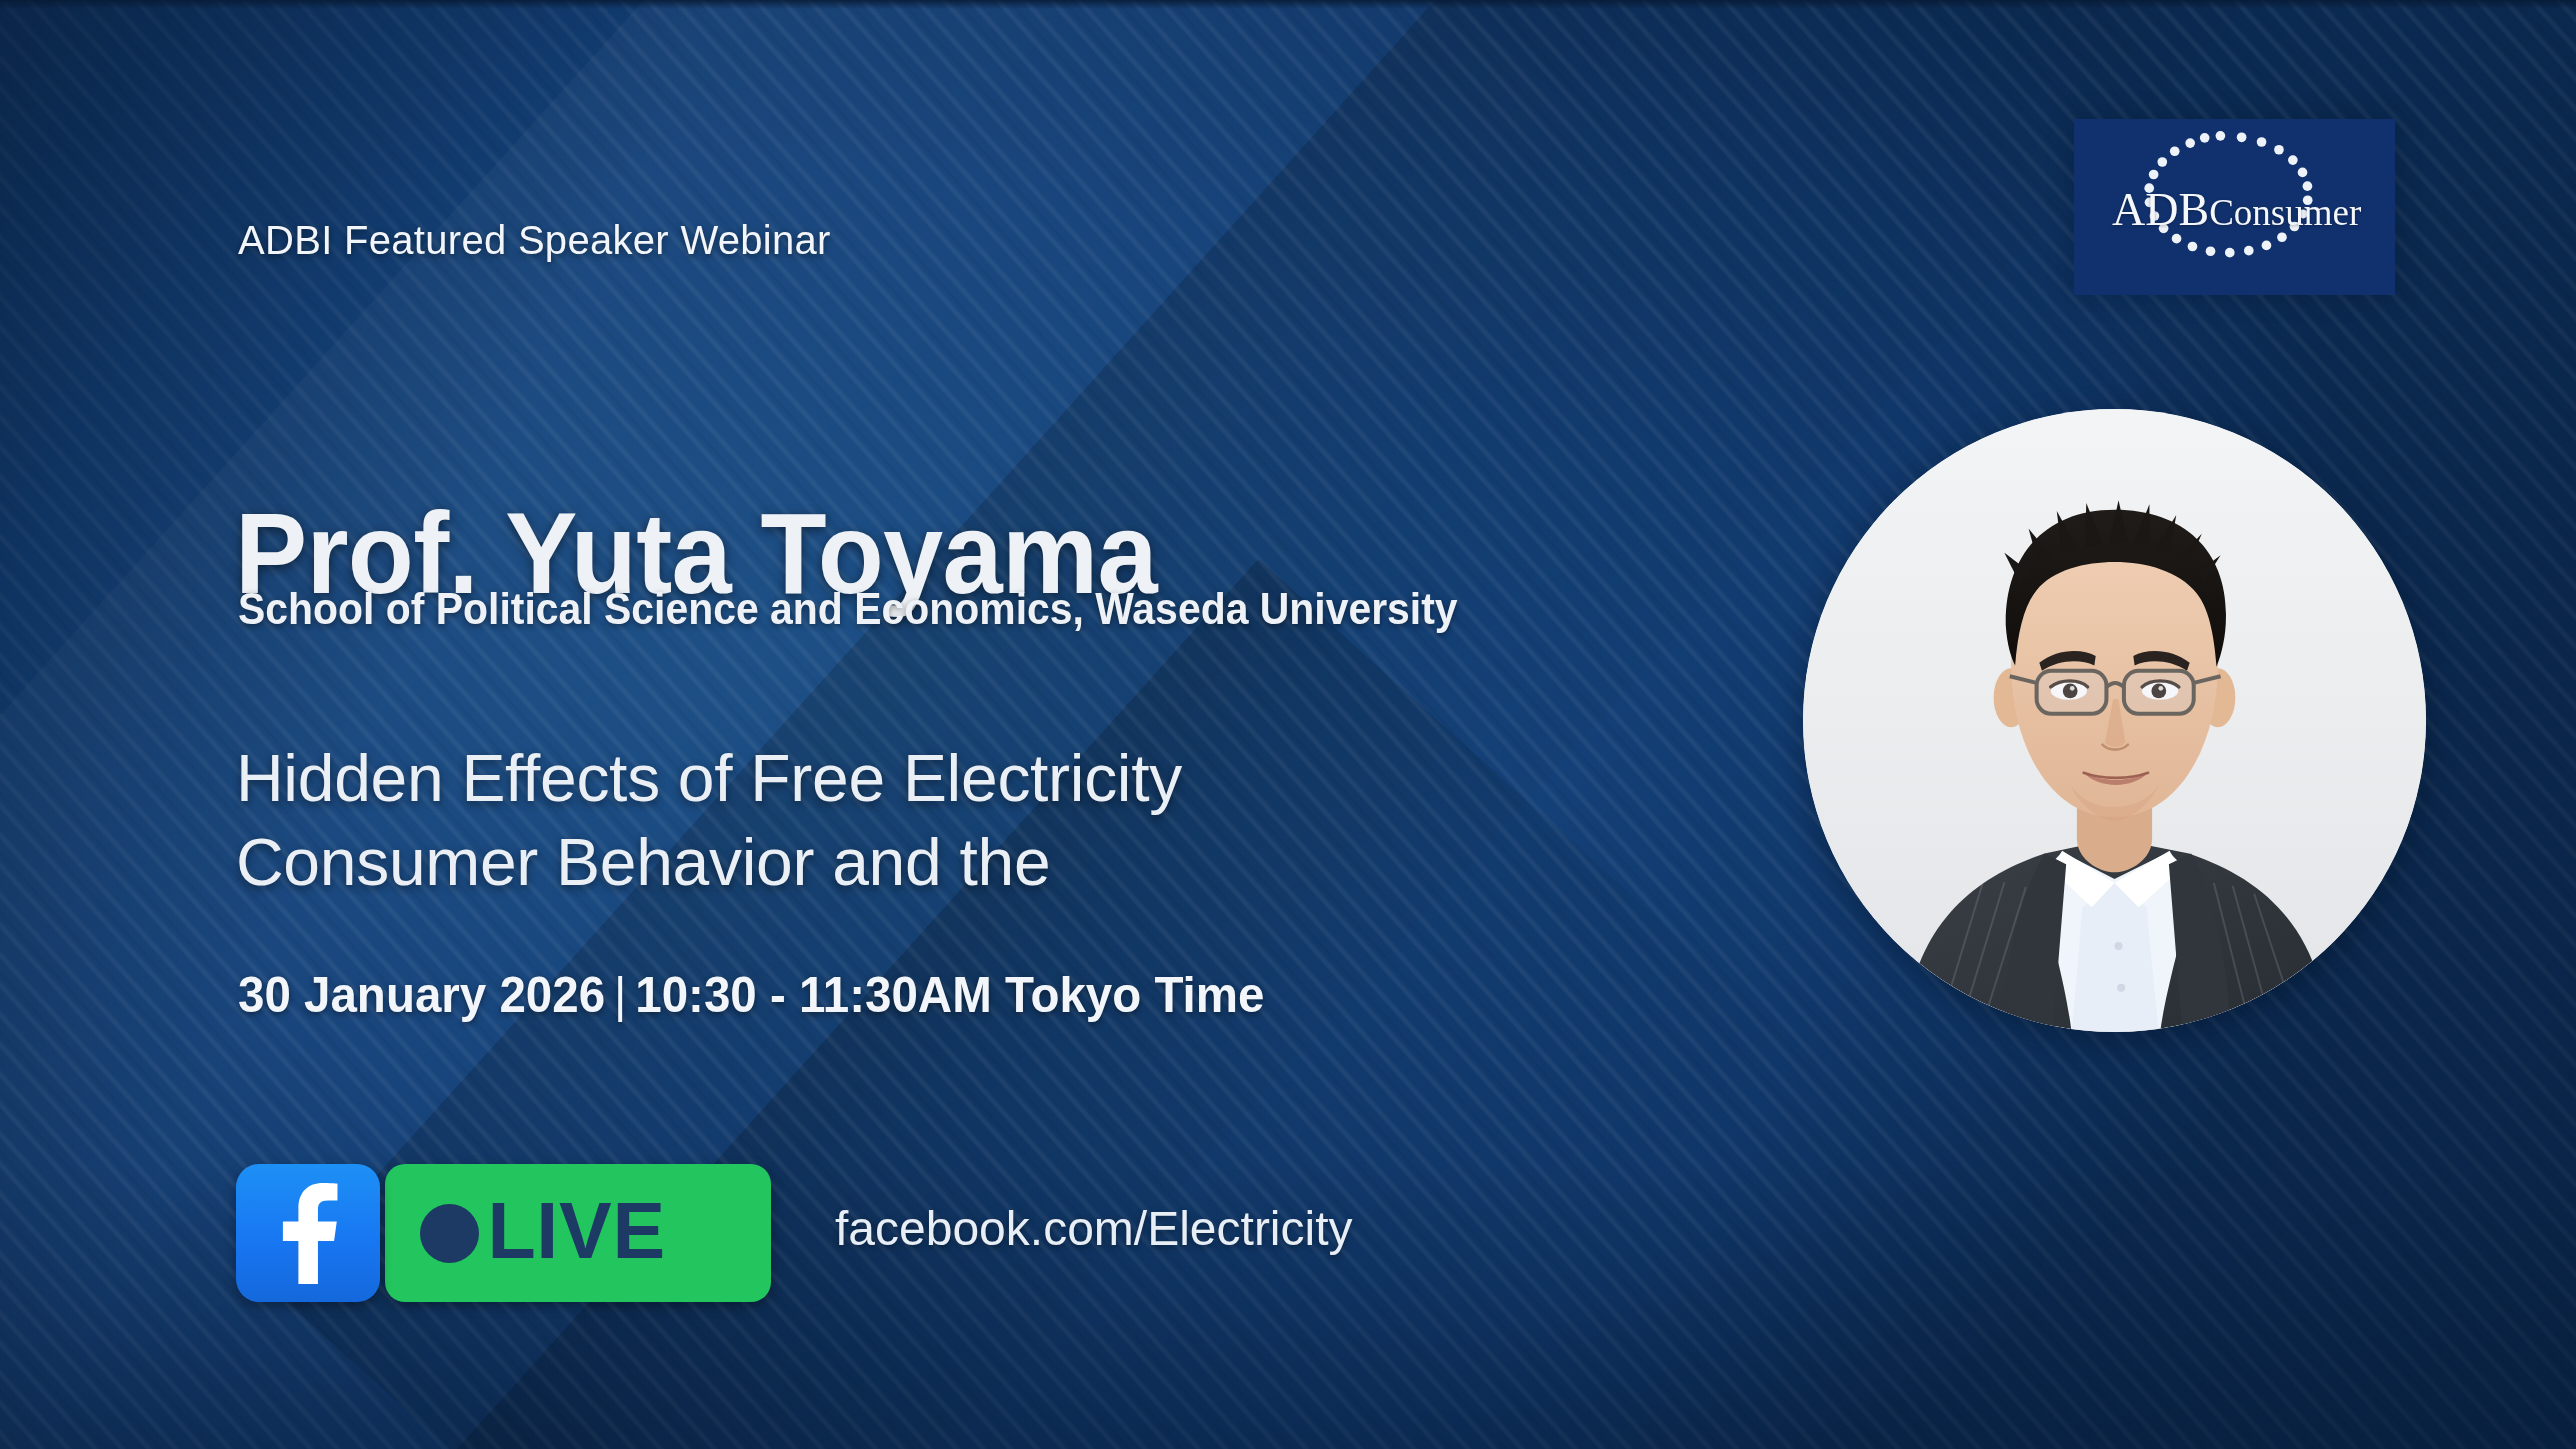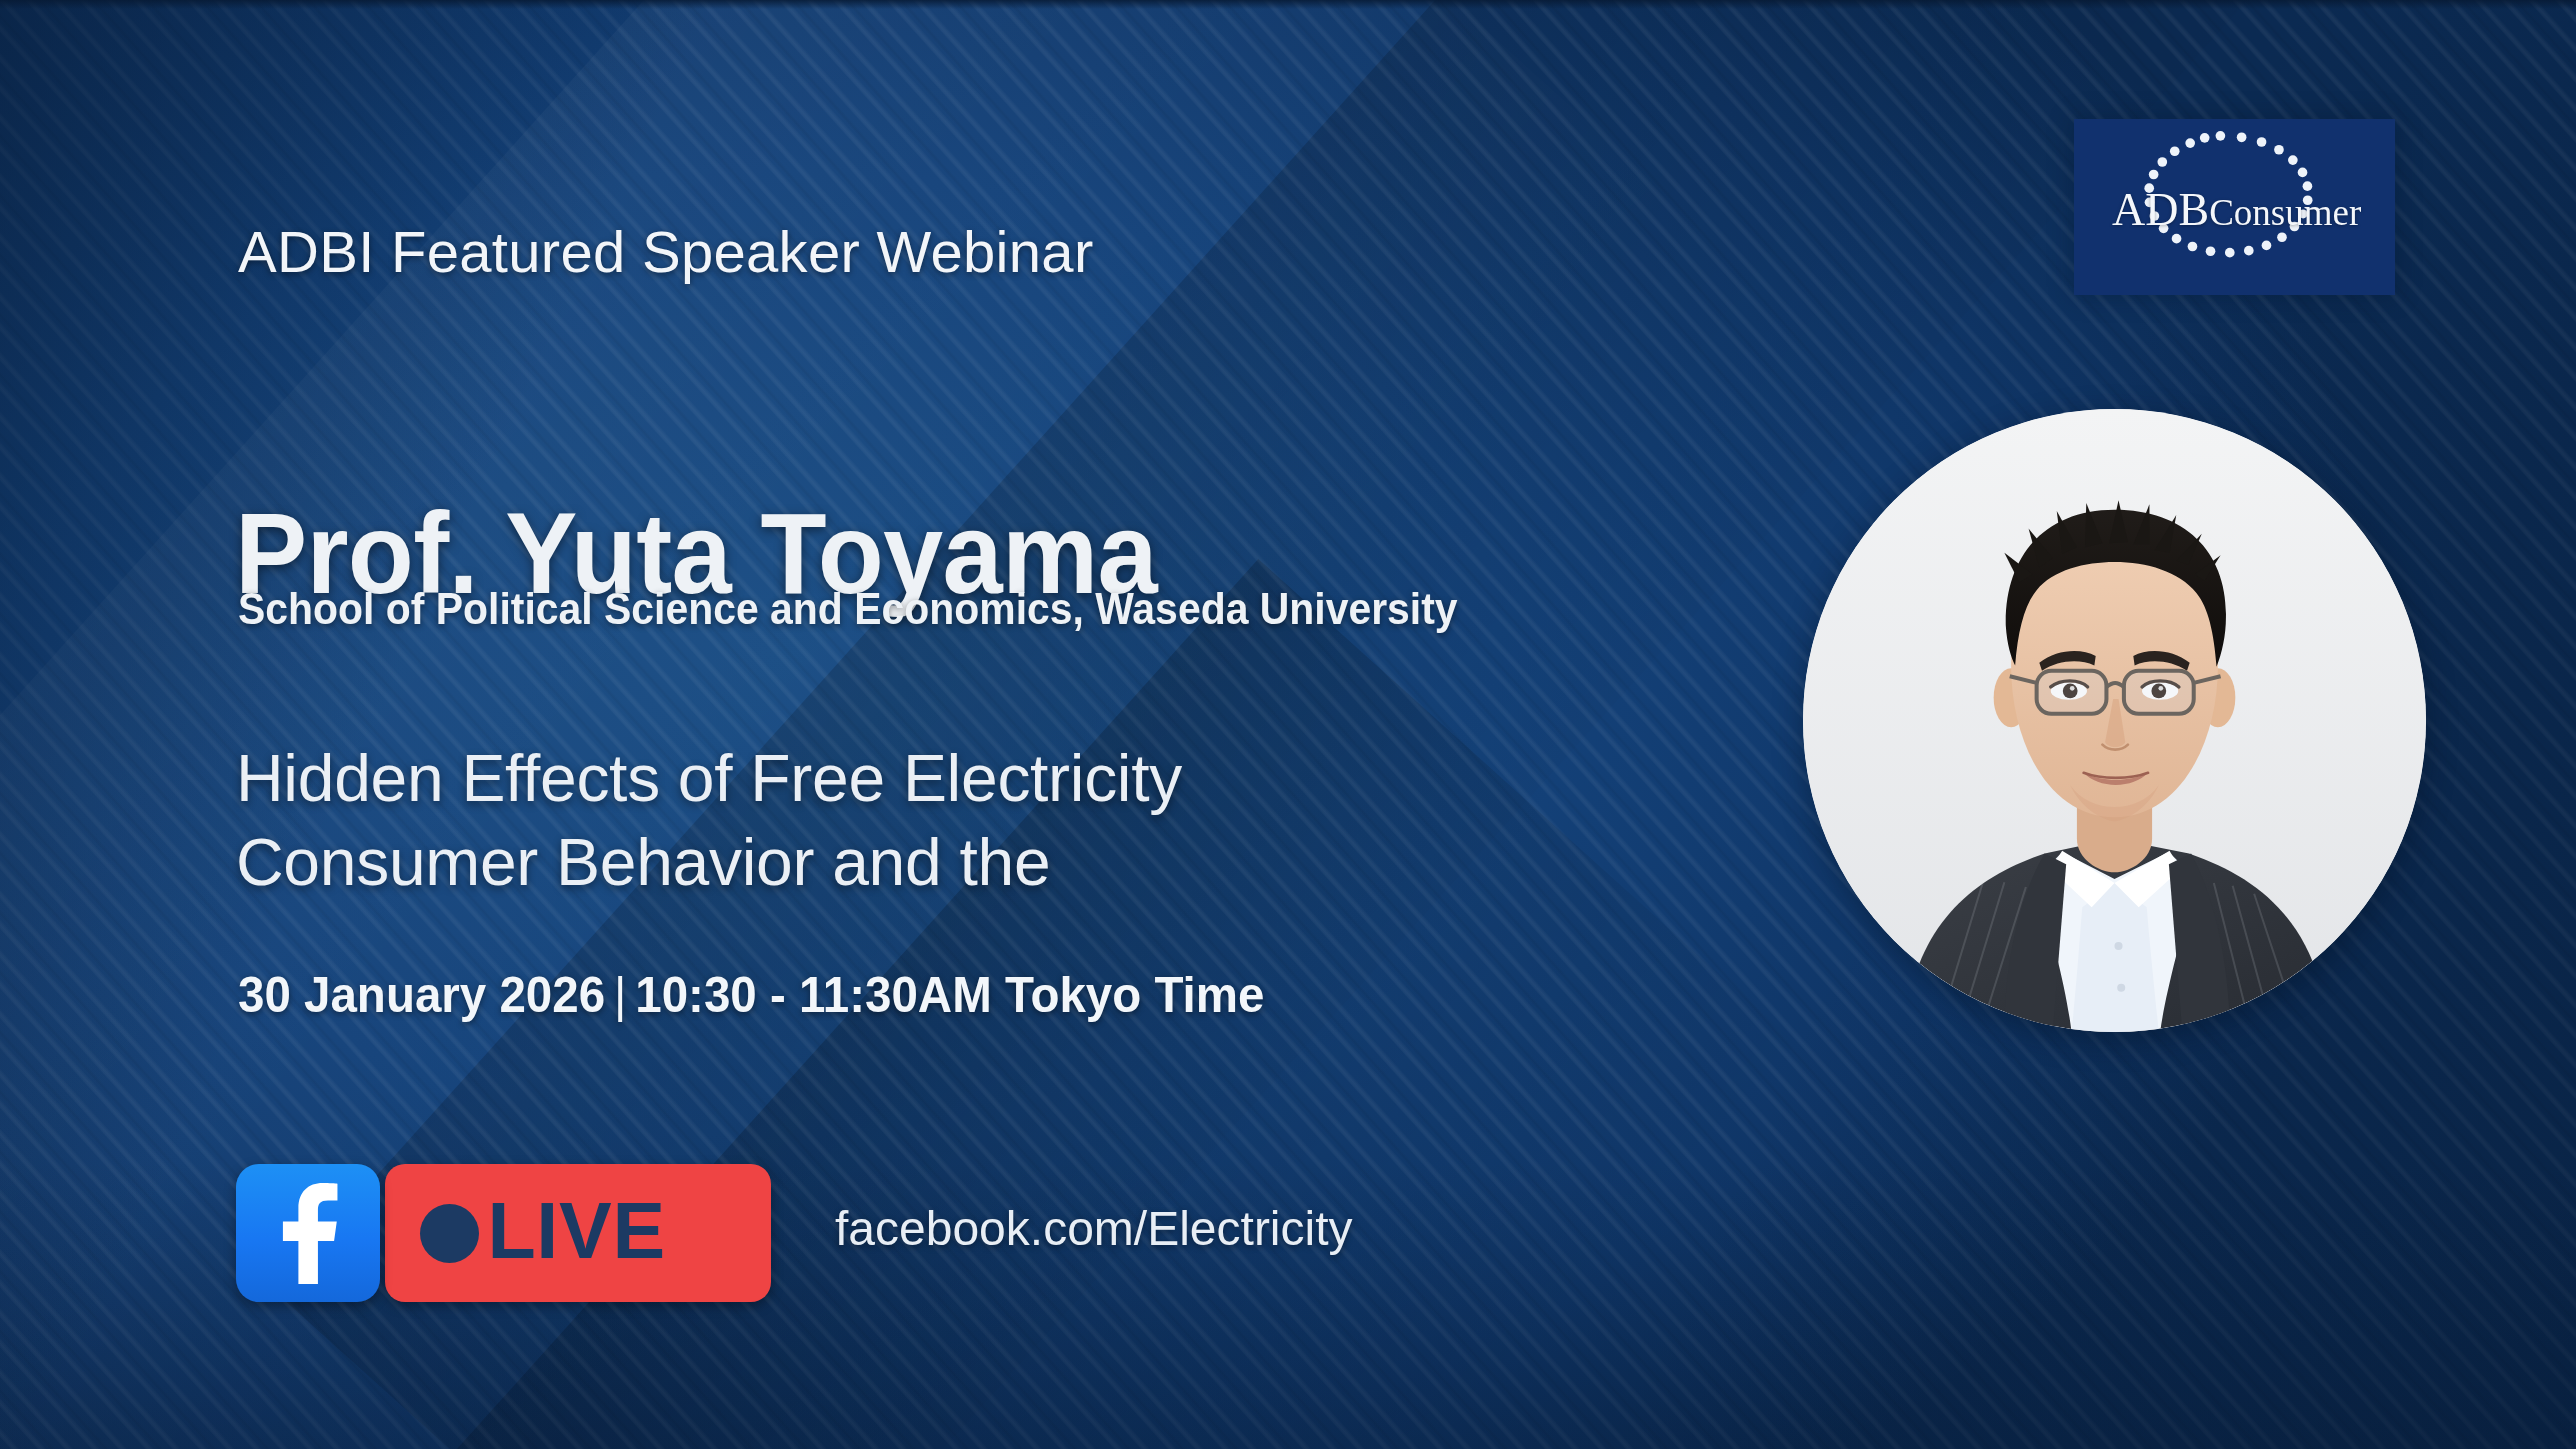--- a/index.html
+++ b/index.html
@@ -97,21 +97,21 @@
   
   .content {
     position: absolute;
     inset: 0;
   }
 
   .kicker {
     position: absolute;
     left: 238px;
     top: 218px;
-    font-size: 58px;
+    font-size: 40px;
     font-weight: 400;
     letter-spacing: 0.3px;
     color: #f2f5f9;
     text-shadow: 0 2px 6.7px rgba(0,0,0,0.45);
     white-space: nowrap;
   }
 
   .speaker-name {
     position: absolute;
     left: 235px;
@@ -191,21 +191,21 @@
     position: relative;
     z-index: 2;
   }
   .fb-tile svg { display: block; }
 
   .live-badge {
     width: 386px;
     height: 138px;
     margin-left: 5.4px;
     border-radius: 20px;
-    background: #ef4444;
+    background: #22c55e;
     display: flex;
     align-items: center;
     box-shadow: 0 4px 12px rgba(0,0,0,0.35);
     position: relative;
     z-index: 1;
   }
   .live-dot {
     width: 59px;
     height: 59px;
     border-radius: 50%;

